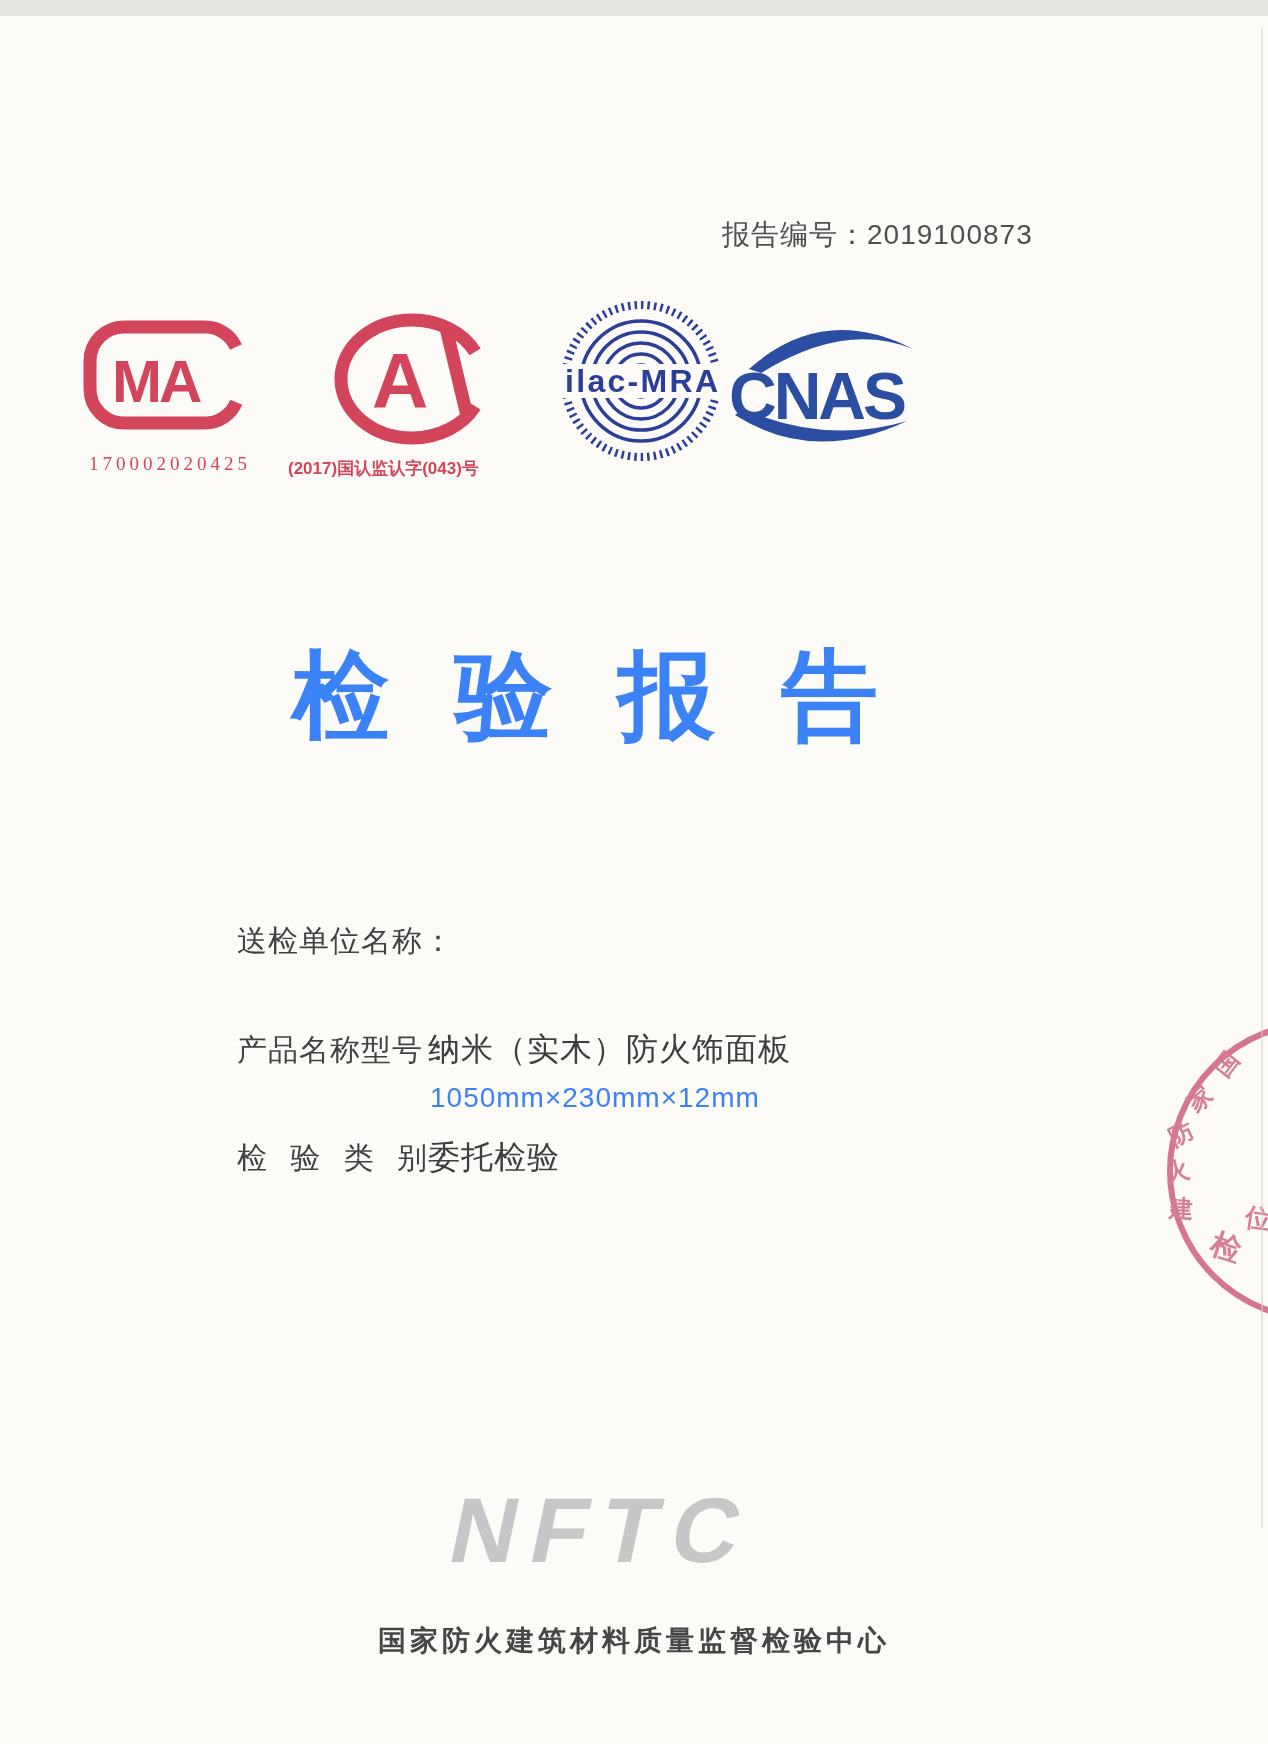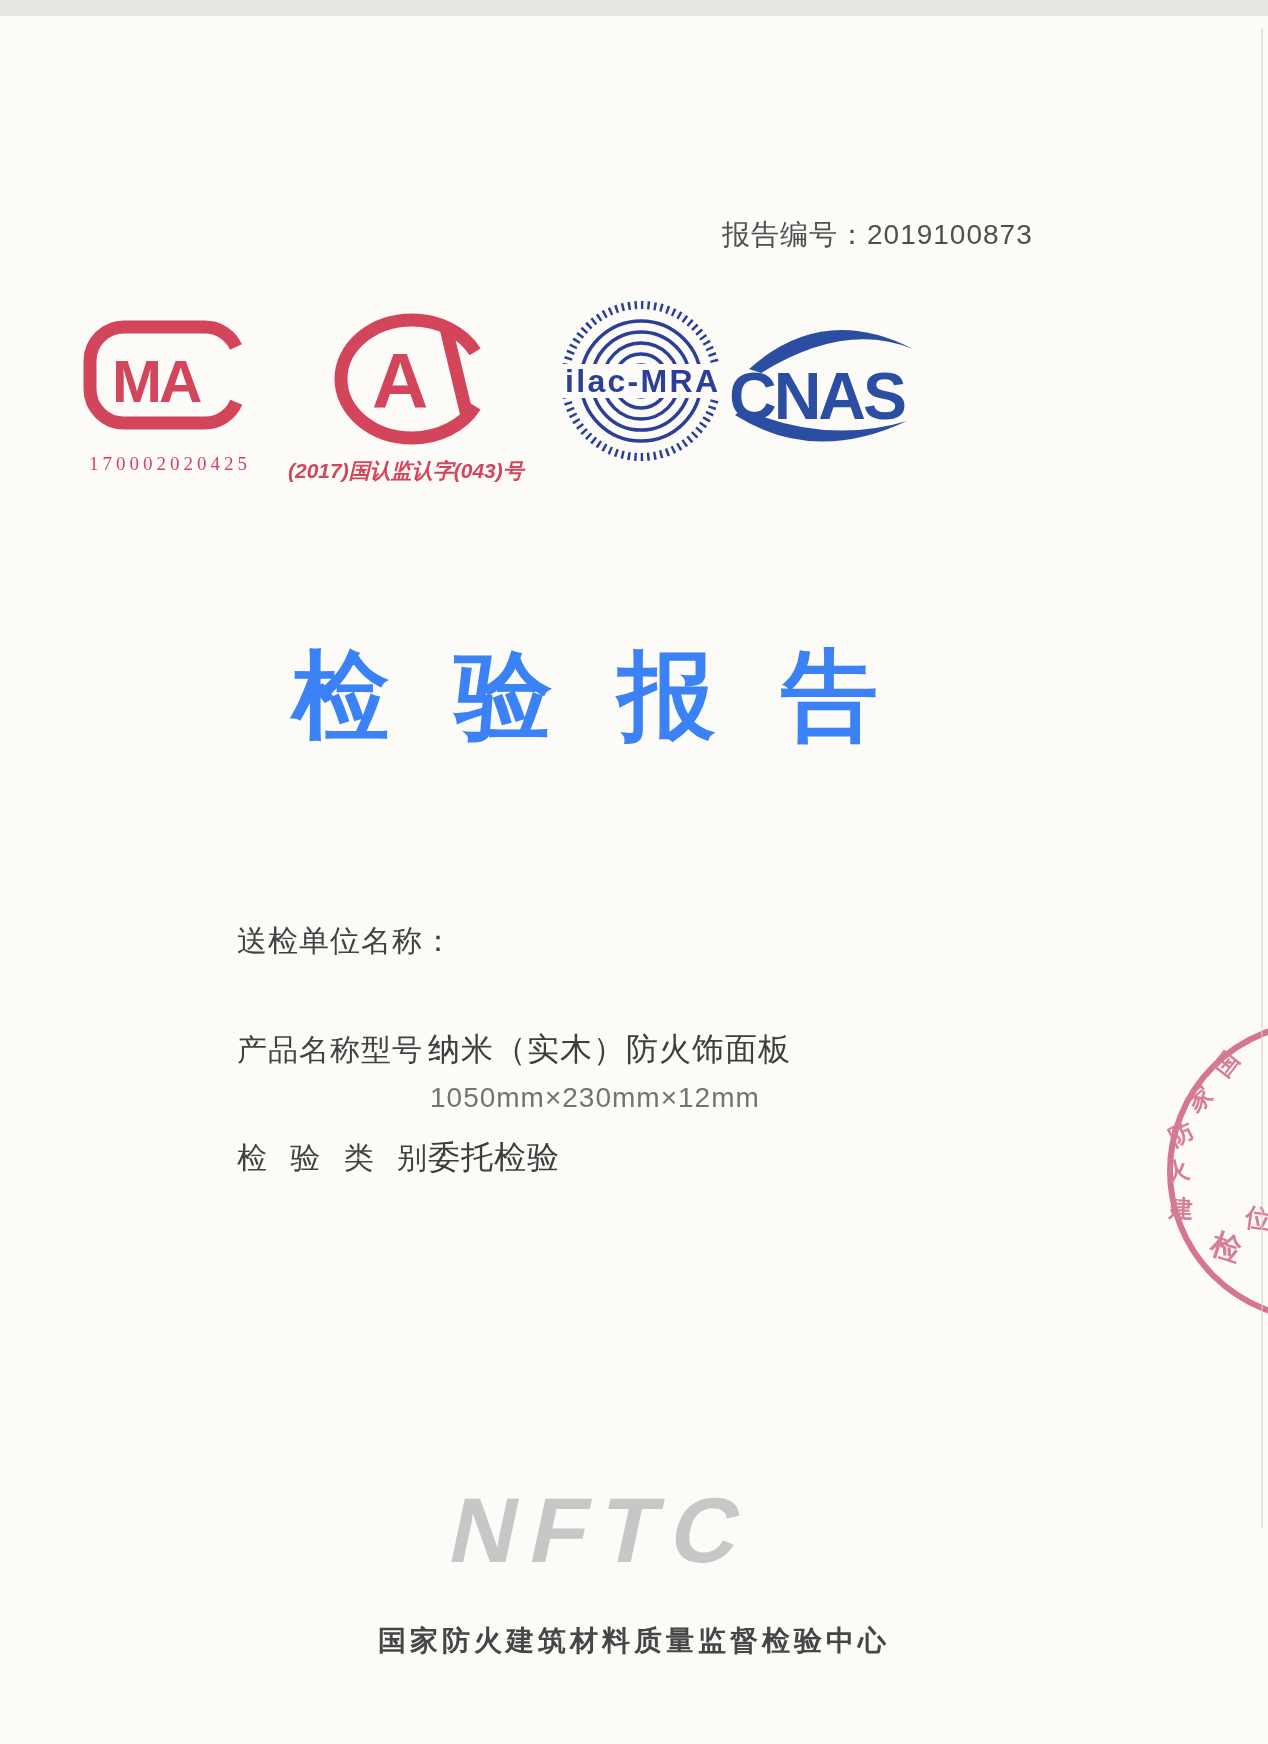--- a/index.html
+++ b/index.html
@@ -7,32 +7,32 @@
     position:relative;width:1268px;height:1744px;margin:16px auto;
     background:#fcfbf8;overflow:hidden;
     font-family:"Liberation Sans",sans-serif;color:#404040;
   }
   .abs{position:absolute;}
   
   .report-no{top:200px;left:722px;font-size:28px;color:#4f4f4f;letter-spacing:1px;}
   
   .cma-num{top:437px;left:70px;width:200px;text-align:center;font-family:"Liberation Serif",serif;
     font-size:19px;color:#d2455a;letter-spacing:4px;}
-  .cal-cap{top:441px;left:288px;font-size:21px;font-weight:700;color:#d2455a;font-style:italic;}
+  .cal-cap{top:441px;left:288px;font-size:17px;font-weight:700;color:#d2455a;}
   .cnas-lines{top:283px;left:920px;font-size:23px;font-weight:700;color:#3d3d3d;line-height:33px;}
   .cnas-lines .en{letter-spacing:2px;}
   
   .title{top:616px;left:292px;font-size:97px;font-weight:700;color:#3b82f6;
     letter-spacing:66px;white-space:nowrap;}
   
   .f-label{font-size:30px;color:#424242;letter-spacing:1px;}
   .f-value{font-size:32px;color:#3e3e3e;letter-spacing:1px;}
   .lab1{top:905px;left:237px;}  .val1{top:903px;left:428px;}
   .lab2{top:1014px;left:237px;} .val2{top:1012px;left:428px;}
-  .spec{top:1066px;left:430px;font-size:28px;color:#737373;letter-spacing:1px;}
+  .spec{top:1066px;left:430px;font-size:28px;color:#3b82f6;letter-spacing:1px;}
   .lab3{top:1122px;left:237px;word-spacing:13px;text-align:center;} .val3{top:1120px;left:428px;}
   
   .stamp{top:1005px;left:1083px;width:185px;height:300px;overflow:hidden;opacity:.85;}
   
   .watermark{top:1462px;left:452px;font-size:92px;font-weight:800;color:#c7c7c7;
     letter-spacing:14px;transform:skewX(-12deg);}
   
   .footer{top:1606px;left:0;width:100%;text-align:center;font-size:28px;font-weight:700;
     color:#464646;letter-spacing:4px;}
   

